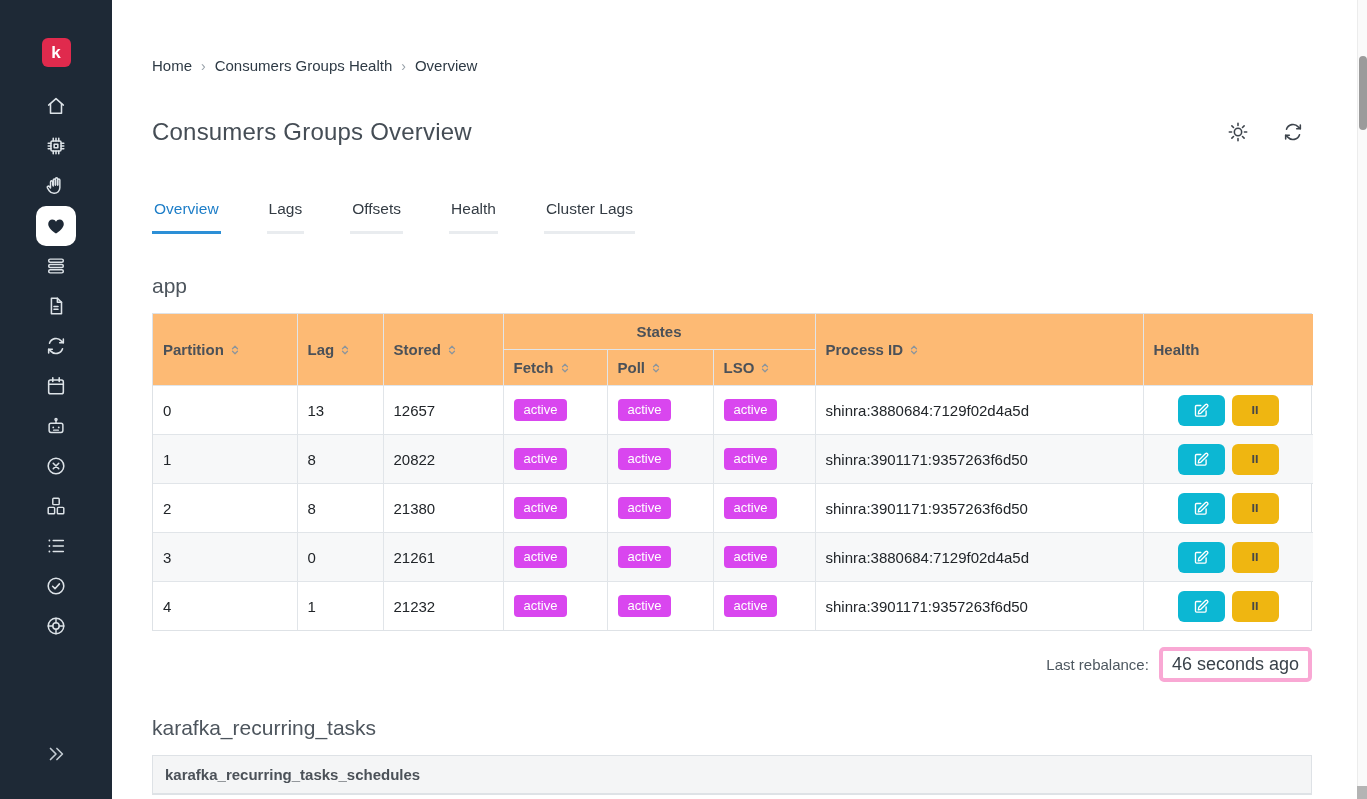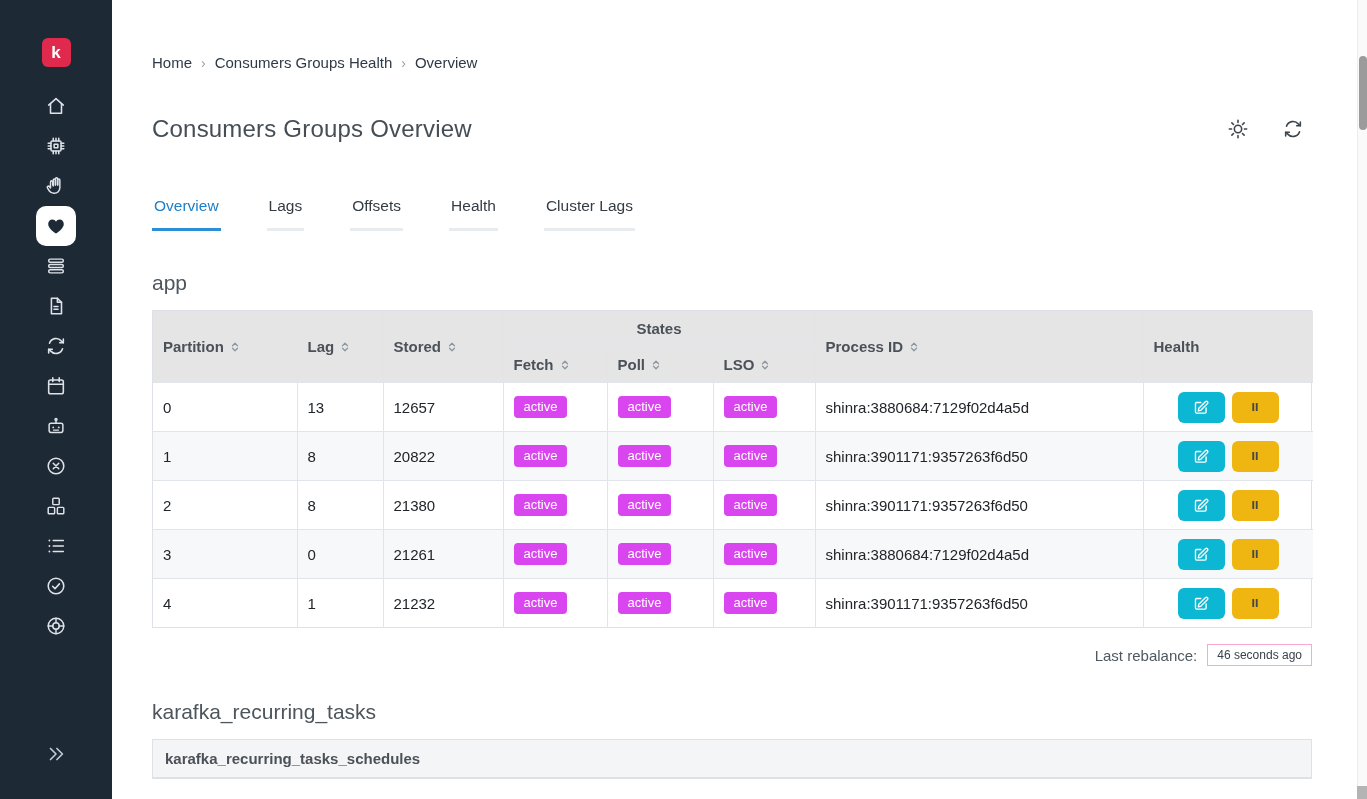--- a/index.html
+++ b/index.html
@@ -16,21 +16,21 @@
   .nav { display: flex; flex-direction: column; align-items: center; }
   .nav-item { width: 40px; height: 40px; display: flex; align-items: center; justify-content: center;
     color: #dde3e8; cursor: pointer; background: transparent; border: none; }
   .nav-item.active { background: #fff; border-radius: 10px; color: #1e2936; }
   .nav-item svg { width: 22px; height: 22px; }
   .collapse { position: absolute; bottom: 34px; left: 0; width: 112px; display: flex;
     justify-content: center; color: #c3cbd3; cursor: pointer; background: none; border: none; }
   .collapse svg { width: 22px; height: 22px; }
 
   
-  .main { flex: 1; padding: 12px 55px 0 40px; overflow: hidden; }
+  .main { flex: 1; padding: 0 55px 0 40px; overflow: hidden; margin-top: 15px; }
   .breadcrumb { margin-top: 42px; display: flex; align-items: center; gap: 9px;
     font-size: 15px; color: #2e3a45; }
   .breadcrumb a { color: #2e3a45; text-decoration: none; cursor: pointer; }
   .breadcrumb .sep { color: #98a1a9; font-size: 14px; }
 
   .page-head { margin-top: 44px; display: flex; align-items: center; justify-content: space-between; }
   .page-title { font-size: 24px; font-weight: 400; color: #454d55; letter-spacing: .2px; }
   .head-actions { display: flex; align-items: center; gap: 33px; margin-right: 8px; }
   .hbtn { background: none; border: none; cursor: pointer; color: #3d444c; display: flex; }
   .hbtn svg { width: 22px; height: 22px; }
@@ -44,21 +44,21 @@
   .gt-app { margin-top: 40px; }
   .gt-recurring { margin-top: 34px; }
 
   .table-card { margin-top: 15px; border: 1px solid #dee2e6; }
   .table-title { background: #f4f5f6; border-bottom: 1px solid #dee2e6; padding: 10px 12px;
     font-size: 15px; font-weight: 700; color: #4b5158; }
 
   table { width: 100%; border-collapse: collapse; border-style: hidden; table-layout: fixed;
     font-size: 15px; color: #212529; }
   th, td { border: 1px solid #e1e5e9; text-align: left; vertical-align: middle; }
-  th { background: #e5e5e5; color: #4b5158; font-weight: 600; font-size: 15px; padding: 9px 10px; }
+  th { background: #fdba74; color: #4b5158; font-weight: 600; font-size: 15px; padding: 9px 10px; }
   th.center { text-align: center; }
   td { padding: 13px 10px; }
   tbody tr:nth-child(even) { background: #f7f8f9; }
 
   .sort { display: inline-flex; margin-left: 5px; color: #8b949c; vertical-align: -1px; }
   .sort svg { width: 12px; height: 12px; }
 
   .badge { display: inline-block; background: #d946ef; color: #fff; font-size: 13px;
     padding: 3px 10px 4px; border-radius: 4px; }
 
@@ -66,21 +66,21 @@
   .opts { display: flex; gap: 7px; justify-content: center; align-items: center; }
   .btn-edit { width: 47px; height: 31px; border: none; border-radius: 6px; background: #0cb7d3;
     color: #fff; display: inline-flex; align-items: center; justify-content: center; cursor: pointer; }
   .btn-edit svg { width: 17px; height: 17px; }
   .btn-pause { width: 47px; height: 31px; border: none; border-radius: 6px; background: #efb611;
     display: inline-flex; align-items: center; justify-content: center; cursor: pointer; }
   .btn-pause svg { width: 16px; height: 16px; }
 
   .rebalance { margin-top: 16px; display: flex; justify-content: flex-end; align-items: center;
     gap: 10px; font-size: 15px; color: #4e5860; }
-  .pill { border: 1px solid #f9a8d4; border-radius: 0; padding: 3px 9px; font-size: 12px;
+  .pill { border: 4px solid #f9a8d4; border-radius: 5px; padding: 3px 9px; font-size: 18px;
     color: #39424a; background: #fff; }
 
   
   .scroll-track { position: fixed; top: 0; right: 0; width: 10px; height: 799px;
     background: #fafafa; border-left: 1px solid #ececec; }
   .scroll-thumb { position: absolute; top: 56px; left: 1px; width: 8px; height: 74px;
     background: #9b9b9b; border-radius: 4px; }
   .scroll-corner { position: fixed; right: 0; bottom: 0; width: 10px; height: 13px;
     background: #b4b4b4; }
 </style>

